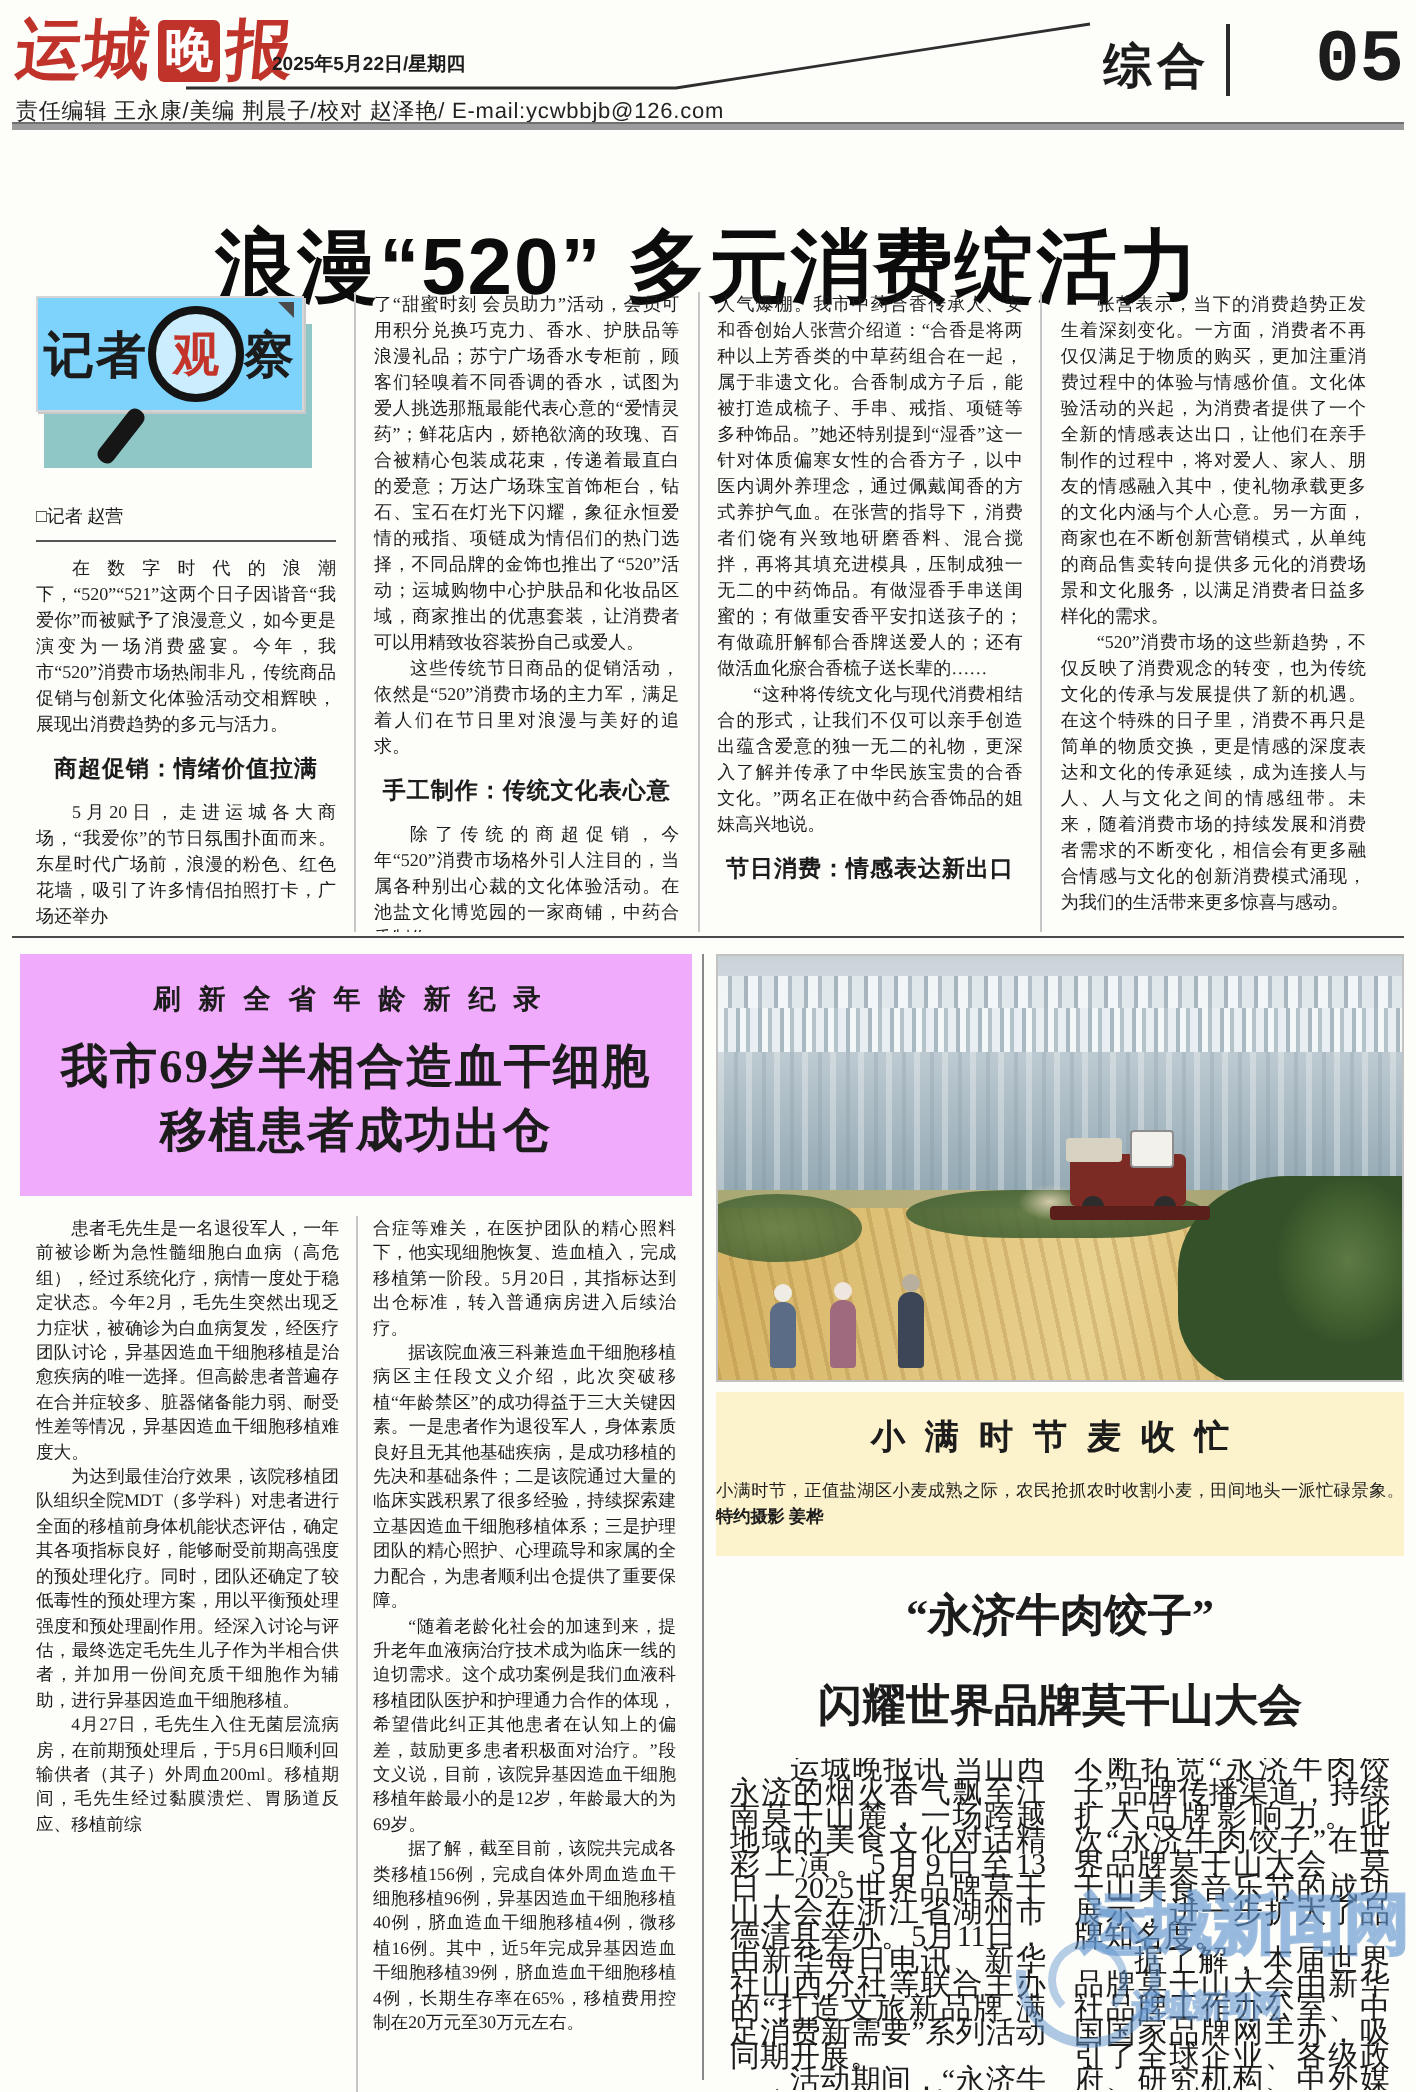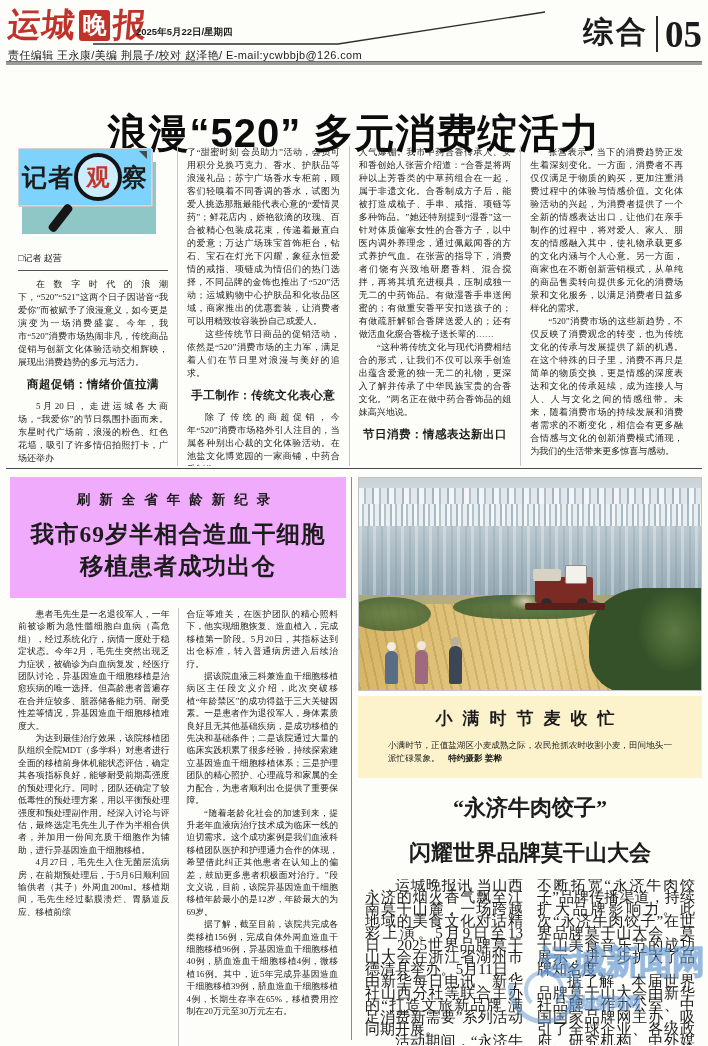--- a/index.html
+++ b/index.html
@@ -8,23 +8,23 @@
   
   .masthead{position:absolute;left:8px;top:5px;display:flex;align-items:center;height:40px;}
   .mh-pre,.mh-post{font-size:33px;font-weight:900;color:#bf332a;transform:skewX(-5deg);
         font-family:"Liberation Serif",serif;letter-spacing:1px;}
   .mh-box{display:inline-flex;align-items:center;justify-content:center;width:31px;height:31px;
         background:#bf332a;color:#fff;font-size:24px;font-weight:900;border-radius:3px;margin:0 3px;}
   .dateline{position:absolute;left:136px;top:26px;font-size:9.5px;font-weight:700;
         font-family:"Liberation Sans",sans-serif;}
   .header-rules{position:absolute;left:0;top:0;width:708px;height:64px;}
   .section-block{position:absolute;right:6px;top:12px;display:flex;align-items:flex-end;}
-  .section-name{font-size:30px;font-weight:700;letter-spacing:3px;font-family:"Liberation Serif",serif;}
+  .section-name{font-size:24px;font-weight:700;letter-spacing:3px;font-family:"Liberation Serif",serif;}
   .sec-bar{width:2px;height:36px;background:#2a2a2a;margin:0 7px 1px 7px;}
-  .section-page{font-size:37px;font-weight:800;line-height:36px;font-family:Liberation Serif, serif;}
+  .section-page{font-size:37px;font-weight:800;line-height:36px;font-family:Liberation Mono, monospace;margin-left:36px;}
   .staff{position:absolute;left:8px;top:48px;font-size:11px;letter-spacing:.4px;color:#222;
         font-family:"Liberation Sans",sans-serif;}
   .thickbar{position:absolute;left:6px;right:6px;top:61px;height:3px;background:#9b9b9b;border-top:1px solid #6f6f6f;}
   
   .lead-headline{position:absolute;left:0;right:0;top:79px;text-align:center;font-size:40px;
         font-weight:900;letter-spacing:1px;font-family:"Liberation Sans",sans-serif;color:#0c0c0c;}
   .lead-cols{position:absolute;left:18px;top:146px;width:674px;height:320px;display:flex;}
   .lead-col{flex:1;padding:0 9px;overflow:hidden;}
   .lead-col.first{flex:0 0 150px;padding-left:0;}
   .lead-col + .lead-col{border-left:1px solid #c6c6c6;}
@@ -94,21 +94,21 @@
   .hv-tank{position:absolute;left:8px;top:5px;width:28px;height:12px;background:#d8d2c2;border-radius:2px;}
   .hv-cab{position:absolute;left:40px;top:1px;width:20px;height:17px;background:#f2f1ec;border:1px solid #8d8d8d;border-radius:2px;}
   .hv-header{position:absolute;left:0;top:39px;width:80px;height:7px;background:#5a1f1a;border-radius:2px;}
   .hv-wheel{position:absolute;top:34px;width:11px;height:11px;background:#2c2c2c;border-radius:50%;}
   .hv-w1{left:16px;} .hv-w2{left:52px;}
   .person{position:absolute;bottom:6px;width:13px;height:34px;border-radius:6px 6px 2px 2px;}
   .person::before{content:"";position:absolute;left:2px;top:-9px;width:9px;height:9px;border-radius:50%;background:#d9d2c6;}
   .pe1{left:26px;background:#5a6c86;height:33px;} .pe1::before{background:#efece4;}
   .pe2{left:56px;background:#a06a7e;height:34px;} .pe2::before{background:#efe6e0;}
   .pe3{left:90px;background:#3c4657;height:38px;} .pe3::before{background:#b9af9f;}
-  .cap-box{background:#fcf2cb;margin-top:5px;padding:11px 30px 13px;}
+  .cap-box{background:#fcf2cb;margin-top:5px;padding:11px 0 13px;}
   .cap-title{text-align:center;font-size:17px;font-weight:900;letter-spacing:10px;margin-bottom:9px;}
   .cap-cols{display:flex;gap:14px;}
   .cap-cols p{flex:1;font-size:8.6px;line-height:13.2px;text-align:justify;margin:0;}
   .cap-credit{font-weight:700;white-space:nowrap;}
   .d-h1{text-align:center;font-weight:900;font-size:22px;line-height:30px;margin-top:15px;}
   .d-cols{display:flex;margin-top:11px;height:166px;overflow:hidden;}
   .d-col{flex:1;padding:0 7px;}
   .d-col p{margin:0;font-size:15px;line-height:12px;text-align:justify;}
   
   .watermark{position:absolute;right:0;bottom:2px;width:202px;height:110px;pointer-events:none;z-index:9;}

